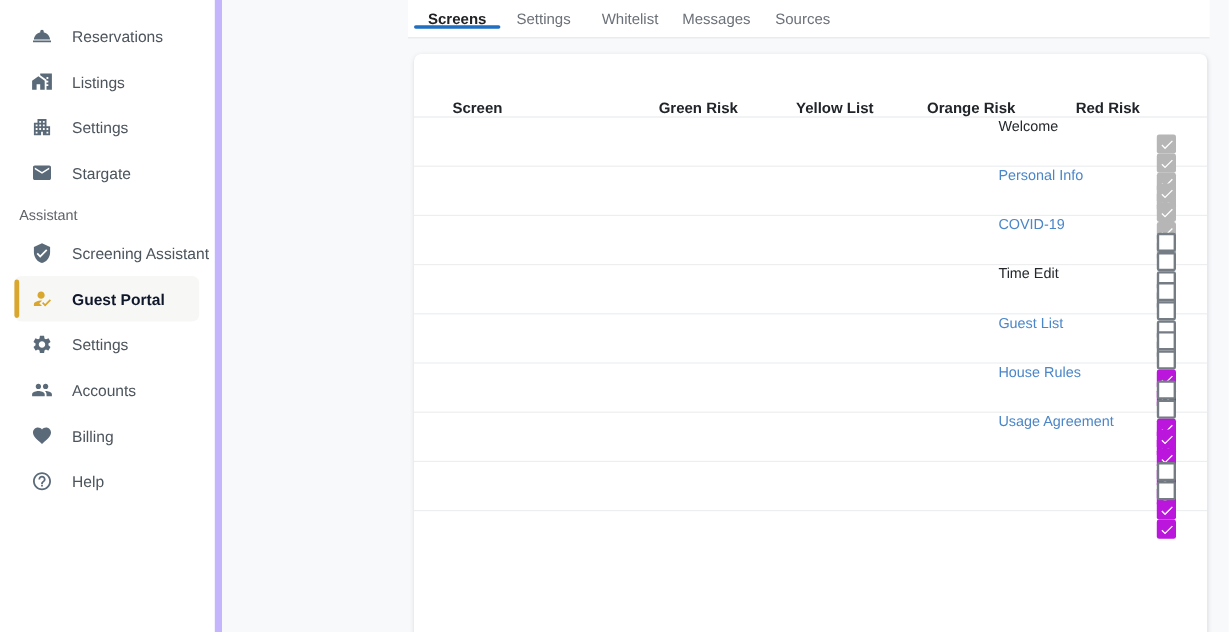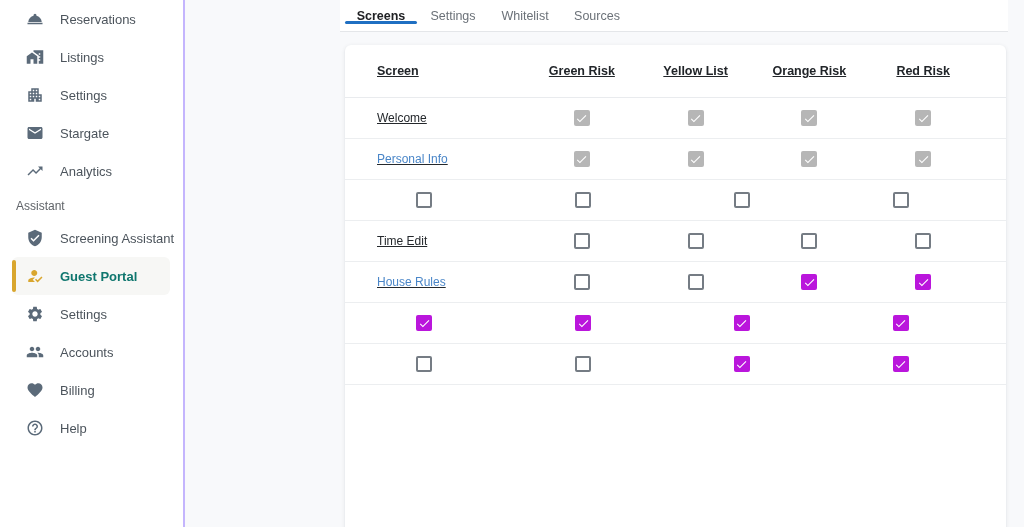--- a/index.html
+++ b/index.html
@@ -8,37 +8,38 @@
     font-family: "Liberation Sans", sans-serif;
     background: #ffffff;
     color: #24282c;
   }
   .app { display: flex; width: 1024px; height: 527px; }
 
   
   .sidebar {
     width: 185px; min-width: 185px; height: 100%;
     background: #ffffff;
-    border-right: 2px solid #c4b5fd;
+    border-right: 6px solid #c4b5fd;
+    padding-top: 11px;
   }
   .side-item {
     display: flex; align-items: center;
     height: 38px;
     padding-left: 26px; padding-right: 10px;
     font-size: 13px; color: #4c545c;
     cursor: pointer; position: relative;
     white-space: nowrap;
   }
   .side-item .icon { width: 18px; height: 18px; margin-right: 16px; flex: 0 0 18px; }
   .side-item .icon svg { width: 18px; height: 18px; fill: #5b6a79; display: block; }
   .side-item.active {
     margin-left: 12px; margin-right: 13px;
     padding-left: 14px;
     background: #f7f7f5; border-radius: 6px;
-    color: #0f766e; font-weight: 700;
+    color: #0f172a; font-weight: 700;
   }
   .side-item.active .icon svg { fill: var(--gold); }
   .side-item.active::before {
     content: ""; position: absolute; left: 0; top: 3px; bottom: 3px;
     width: 4px; border-radius: 4px; background: var(--gold);
   }
   .side-section {
     padding: 9px 16px 6px 16px;
     font-size: 12px; color: #5f6368; height: 29px;
   }
@@ -68,30 +69,31 @@
 
   
   .card {
     margin: 13px 2px 0 5px;
     background: #ffffff;
     border-radius: 6px;
     box-shadow: 0 1px 4px rgba(40,50,60,.10), 0 1px 2px rgba(40,50,60,.06);
     height: 600px; 
     overflow: hidden;
   }
-  .thead, .trow { display: flex; align-items: center; padding-right: 26px; text-decoration: underline; }
+  .thead, .trow { display: flex; align-items: flex-end; padding-right: 26px; }
   .thead {
     height: 53px;
     border-bottom: 1px solid #e9ebee;
     font-size: 12.5px; font-weight: 700; color: #212529;
   }
   .trow {
     height: 41px;
     border-bottom: 1px solid #eceef0;
     font-size: 12px;
+    flex-direction: column;
   }
   .col-screen { width: 180px; min-width: 180px; padding-left: 32px; text-align: left; }
   .col-risk { flex: 1; text-align: center; display: flex; justify-content: center; align-items: center; }
   .screen-name.link { color: var(--link-blue); cursor: pointer; }
   .screen-name.plain { color: #24282c; }
 
   
   .cb {
     width: 16px; height: 16px; border-radius: 2px;
     display: inline-flex; align-items: center; justify-content: center;
@@ -131,28 +133,20 @@
         <span>Settings</span>
       </div>
       <div class="side-item">
         <span class="icon">
           <svg viewBox="0 0 24 24">
             <path d="M20 4H4c-1.1 0-1.99.9-1.99 2L2 18c0 1.1.9 2 2 2h16c1.1 0 2-.9 2-2V6c0-1.1-.9-2-2-2zm0 4-8 5-8-5V6l8 5 8-5v2z"></path>
           </svg>
         </span>
         <span>Stargate</span>
       </div>
-      <div class="side-item">
-        <span class="icon">
-          <svg viewBox="0 0 24 24">
-            <path d="M16 6l2.29 2.29-4.88 4.88-4-4L2 16.59 3.41 18l6-6 4 4 6.3-6.29L22 12V6h-6z"></path>
-          </svg>
-        </span>
-        <span>Analytics</span>
-      </div>
       <div class="side-section">Assistant</div>
       <div class="side-item">
         <span class="icon">
           <svg viewBox="0 0 24 24">
             <path d="M12 1 3 5v6c0 5.55 3.84 10.74 9 12 5.16-1.26 9-6.45 9-12V5l-9-4zm-2 16-4-4 1.41-1.41L10 14.17l6.59-6.59L18 9l-8 8z"></path>
           </svg>
         </span>
         <span>Screening Assistant</span>
       </div>
       <div class="side-item active">
@@ -195,20 +189,21 @@
         </span>
         <span>Help</span>
       </div>
     </aside>
   <main class="main">
     <div class="content">
       <nav class="tabbar" id="tabbar">
           <div class="tab active">Screens</div>
           <div class="tab">Settings</div>
           <div class="tab">Whitelist</div>
+          <div class="tab">Messages</div>
           <div class="tab">Sources</div>
         </nav>
       <section class="card">
         <div class="thead" id="thead">
             <div class="col-screen">Screen</div>
             <div class="col-risk">Green Risk</div>
             <div class="col-risk">Yellow List</div>
             <div class="col-risk">Orange Risk</div>
             <div class="col-risk">Red Risk</div>
           </div>
@@ -269,20 +264,21 @@
               </div>
               <div class="col-risk">
                 <span class="cb disabled-checked">
                   <svg viewBox="0 0 24 24">
                     <path d="M9 16.17 4.83 12l-1.42 1.41L9 19 21 7l-1.41-1.41z" fill="#ffffff"></path>
                   </svg>
                 </span>
               </div>
             </div>
             <div class="trow">
+              <div class="col-screen"><span class="screen-name link">COVID-19</span></div>
               <div class="col-risk">
                 <span class="cb unchecked"></span>
               </div>
               <div class="col-risk">
                 <span class="cb unchecked"></span>
               </div>
               <div class="col-risk">
                 <span class="cb unchecked"></span>
               </div>
               <div class="col-risk">
@@ -298,20 +294,43 @@
                 <span class="cb unchecked"></span>
               </div>
               <div class="col-risk">
                 <span class="cb unchecked"></span>
               </div>
               <div class="col-risk">
                 <span class="cb unchecked"></span>
               </div>
             </div>
             <div class="trow">
+              <div class="col-screen"><span class="screen-name link">Guest List</span></div>
+              <div class="col-risk">
+                <span class="cb unchecked"></span>
+              </div>
+              <div class="col-risk">
+                <span class="cb unchecked"></span>
+              </div>
+              <div class="col-risk">
+                <span class="cb checked">
+                  <svg viewBox="0 0 24 24">
+                    <path d="M9 16.17 4.83 12l-1.42 1.41L9 19 21 7l-1.41-1.41z" fill="#ffffff"></path>
+                  </svg>
+                </span>
+              </div>
+              <div class="col-risk">
+                <span class="cb checked">
+                  <svg viewBox="0 0 24 24">
+                    <path d="M9 16.17 4.83 12l-1.42 1.41L9 19 21 7l-1.41-1.41z" fill="#ffffff"></path>
+                  </svg>
+                </span>
+              </div>
+            </div>
+            <div class="trow">
               <div class="col-screen"><span class="screen-name link">House Rules</span></div>
               <div class="col-risk">
                 <span class="cb unchecked"></span>
               </div>
               <div class="col-risk">
                 <span class="cb unchecked"></span>
               </div>
               <div class="col-risk">
                 <span class="cb checked">
                   <svg viewBox="0 0 24 24">
@@ -321,20 +340,21 @@
               </div>
               <div class="col-risk">
                 <span class="cb checked">
                   <svg viewBox="0 0 24 24">
                     <path d="M9 16.17 4.83 12l-1.42 1.41L9 19 21 7l-1.41-1.41z" fill="#ffffff"></path>
                   </svg>
                 </span>
               </div>
             </div>
             <div class="trow">
+              <div class="col-screen"><span class="screen-name link">Usage Agreement</span></div>
               <div class="col-risk">
                 <span class="cb checked">
                   <svg viewBox="0 0 24 24">
                     <path d="M9 16.17 4.83 12l-1.42 1.41L9 19 21 7l-1.41-1.41z" fill="#ffffff"></path>
                   </svg>
                 </span>
               </div>
               <div class="col-risk">
                 <span class="cb checked">
                   <svg viewBox="0 0 24 24">

